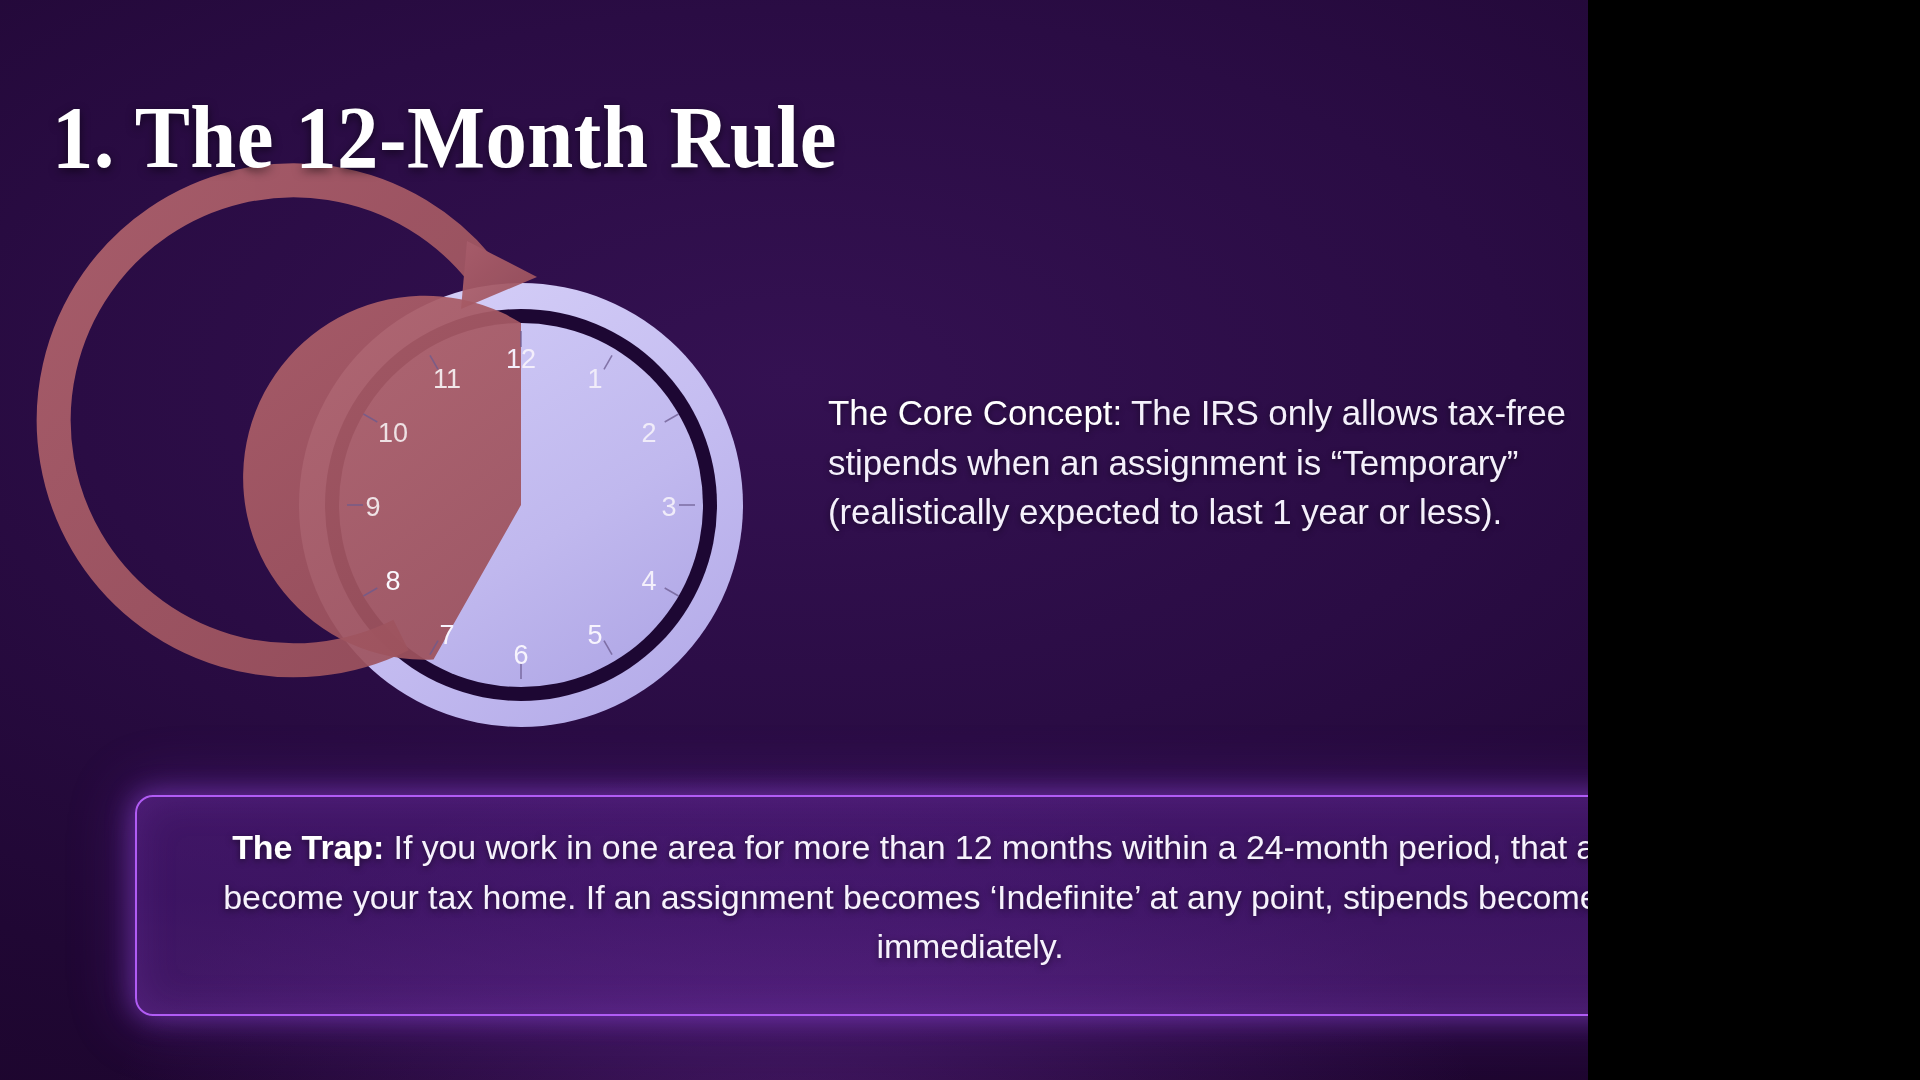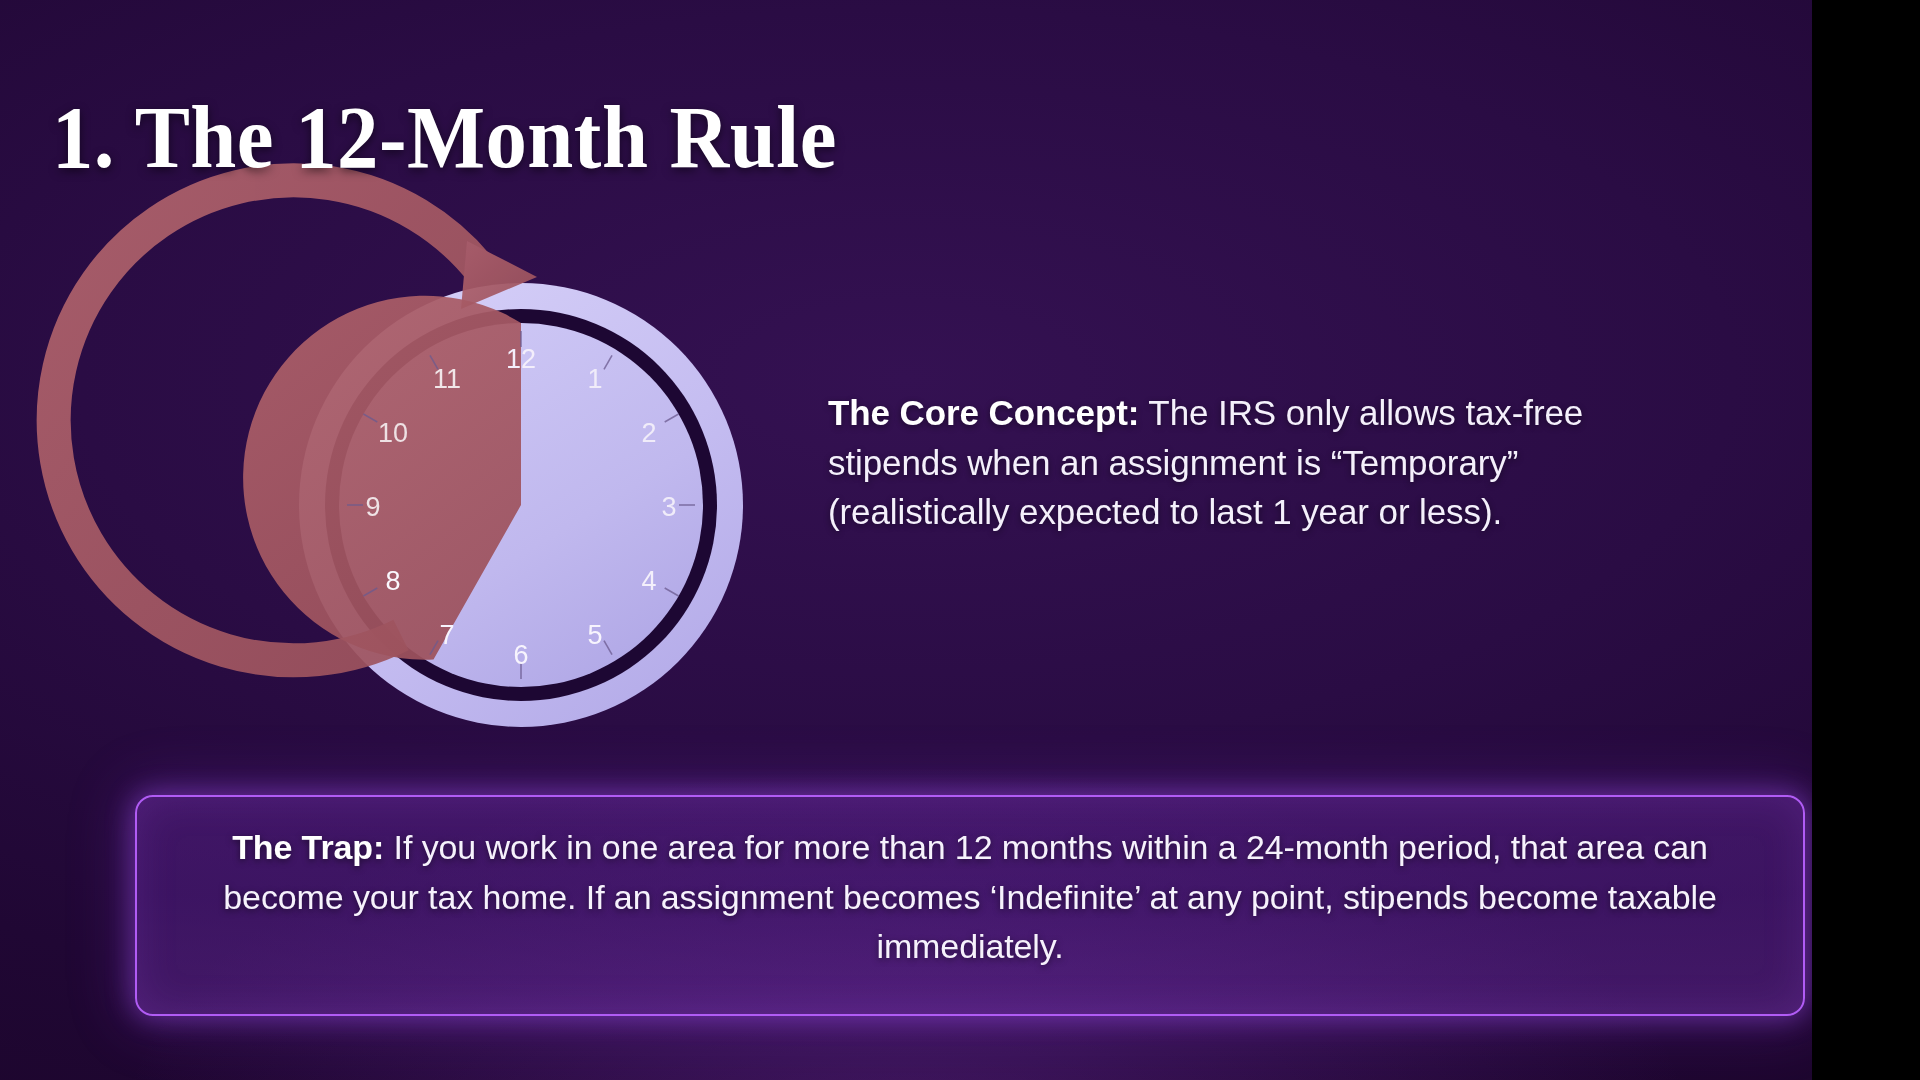--- a/index.html
+++ b/index.html
@@ -2,21 +2,21 @@
 <html><head>
 <meta charset="utf-8">
 <style>
   html, body {
     margin: 0;
     padding: 0;
     background: #000;
   }
   #slide {
     position: relative;
-    width: 1812px;
+    width: 1588px;
     height: 1080px;
     overflow: hidden;
     background:
       radial-gradient(ellipse 120% 90% at 50% 35%, #341152 0%, #2a0c44 38%, #200734 70%, #1b0529 100%);
     font-family: "Liberation Sans", sans-serif;
   }
   #slide::after{
     content:"";
     position:absolute; inset:0;
     background: radial-gradient(ellipse 70% 55% at 50% 105%, rgba(140,60,200,.30) 0%, rgba(140,60,200,0) 62%);
@@ -57,21 +57,21 @@
     left: 828px;
     top: 388px;
     width: 860px;
     font-size: 35px;
     line-height: 1.42;
     color: #f4f0fb;
     letter-spacing: -0.1px;
     text-shadow: 0 2px 6px rgba(0,0,0,.45);
     z-index: 6;
   }
-  .core-concept b { font-weight: 700; color:#ffffff; }
+  .core-concept b { font-weight: 400; color:#ffffff; }
 
   
   .trap-box {
     position: absolute;
     left: 135px;
     top: 795px;
     width: 1670px;
     box-sizing: border-box;
     padding: 26px 48px 42px;
     border: 2px solid #b15cf5;

